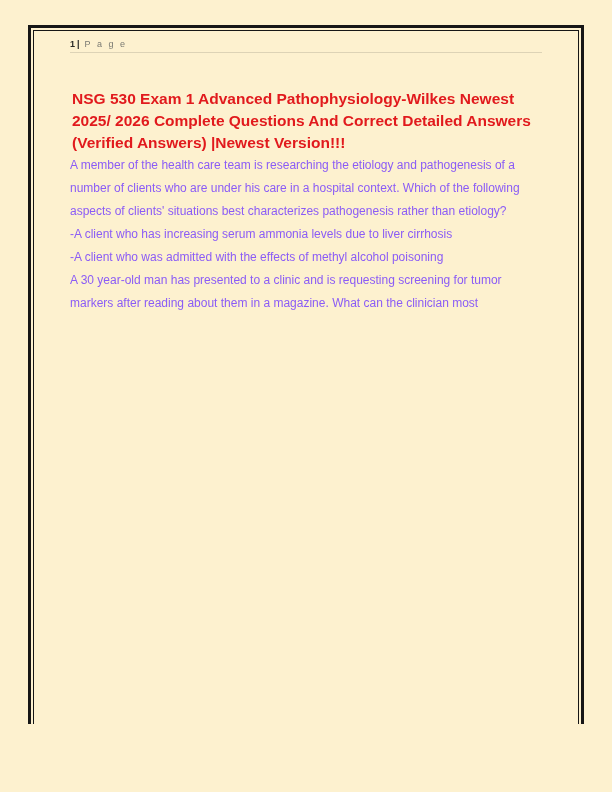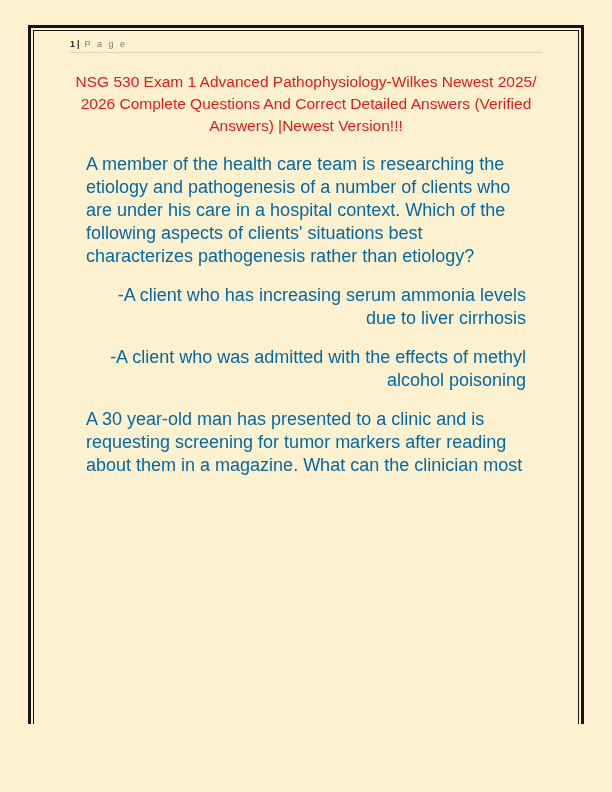--- a/index.html
+++ b/index.html
@@ -53,36 +53,35 @@
     color: #2a2a26;
     font-weight: bold;
     margin: 0 3px 0 1px;
   }
   .header-rule {
     height: 0;
     border-bottom: 1px solid #ddd3b6;
     margin-top: 3px;
   }
   .doc-title {
-    margin: 18px 2px 0 2px;
-    text-align: center;
+    margin: 35px 2px 0 2px;
     color: #e11a1d;
-    font-weight: normal;
+    font-weight: bold;
     font-size: 15.5px;
     line-height: 22px;
   }
   p.body-text {
-    margin: 16px;
-    color: #0369a1;
-    font-size: 18px;
+    margin: 0;
+    color: #8b5cf6;
+    font-size: 12px;
     line-height: 23px;
   }
   .q1-stem   { margin-top: 42px; }
   .opt-first { margin-top: 46px; }
-  .opt       { margin-top: 16px; text-align: right; }
+  .opt       { margin-top: 16px; }
   .q2-stem   { margin-top: 42px; }
   .hl {
     background: #ffff00;
     padding: 1px 2px 2px 1px;
     box-decoration-break: clone;
     -webkit-box-decoration-break: clone;
   }
 </style>
 </head>
 <body>

